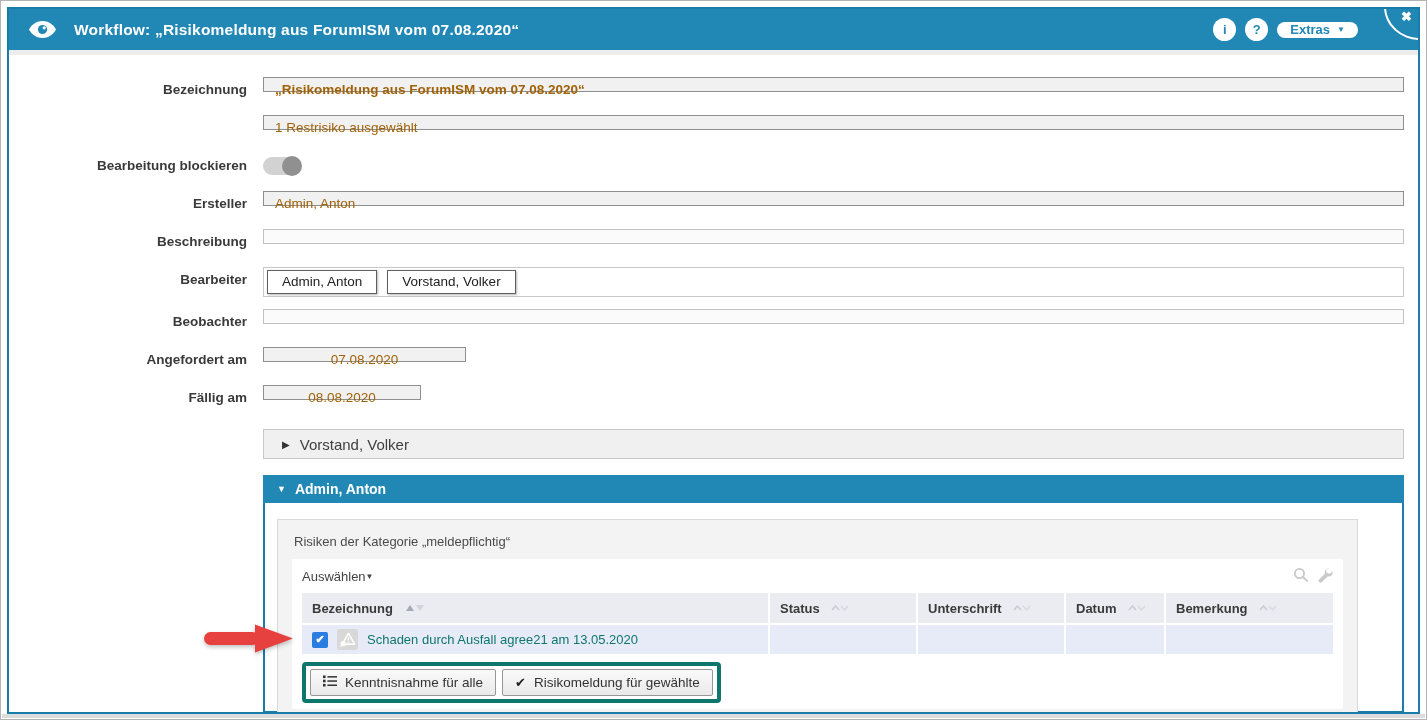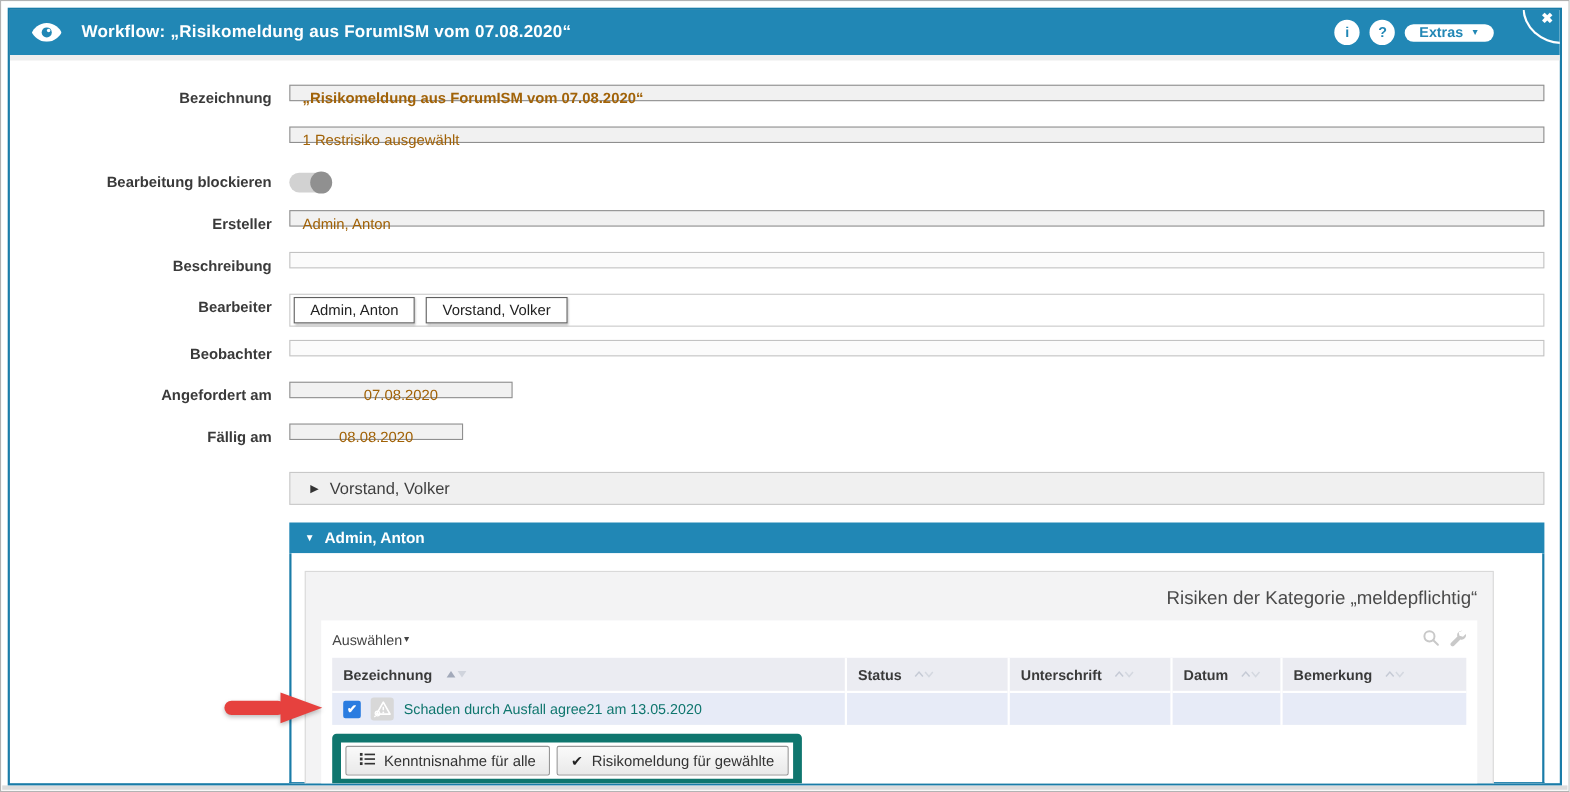--- a/index.html
+++ b/index.html
@@ -49,21 +49,21 @@
   .collapsed-bar .caret { font-size:10px; color:#333; }
 
   .section { margin:16px 14px 0 254px; }
   .section-head { background:#2187b5; height:28px; display:flex; align-items:center; padding-left:14px; gap:9px; cursor:pointer; }
   .section-head .caret { color:#fff; font-size:9px; }
   .section-head .sh-title { color:#fff; font-weight:bold; font-size:14px; }
   .section-body { border:2px solid #1a7ca8; border-top:none; background:#fff; padding:16px 0 0 0; height:210px; position:relative; }
 
   
   .risk-panel { margin:0 44px 0 12px; background:#f3f3f4; border:1px solid #d9d9d9; padding:12px 14px 12px 14px; }
-  .risk-title { color:#4a4a4a; font-size:17px; margin:2px 0 10px 2px;text-align:right; }
+  .risk-title { color:#4a4a4a; font-size:13px; margin:2px 0 10px 2px; }
   .risk-inner { background:#fff; padding:6px 10px 6px 10px; }
   .risk-toolbar { display:flex; align-items:center; height:22px; }
   .select-menu { display:flex; align-items:center; gap:0; color:#444; font-size:13px; cursor:pointer; }
   .select-menu .caret { font-size:8px; }
   .toolbar-icons { margin-left:auto; display:flex; align-items:center; gap:8px; }
 
   table.risk { border-collapse:collapse; width:100%; margin-top:6px; table-layout:fixed; }
   .risk th { background:#ebecf2; font-size:13px; font-weight:bold; color:#3a3a3a; text-align:left;
              padding:7px 10px; border-right:2px solid #fff; cursor:pointer; white-space:nowrap; }
   .risk th:last-child { border-right:none; }
@@ -71,21 +71,21 @@
   .risk td { background:#e7ebf7; height:30px; padding:0 10px; border-right:2px solid #fff; border-top:2px solid #fff; }
   .risk td:last-child { border-right:none; }
   .col-bez { width:auto; } .col-status { width:148px; } .col-unt { width:148px; } .col-datum { width:100px; } .col-bem { width:168px; }
   .row-main { display:flex; align-items:center; gap:9px; position:relative; }
   .checkbox { width:16px; height:16px; background:#2a7ce0; border-radius:2px; color:#fff; font-size:11px; font-weight:bold;
               display:flex; align-items:center; justify-content:center; cursor:pointer; flex:none; }
   .risk-badge { width:21px; height:21px; background:#d8d8d8; border-radius:3px; display:flex; align-items:center; justify-content:center; flex:none; }
   .row-label { font-weight:normal; color:#0f766e; font-size:13px; white-space:nowrap; overflow:hidden; }
 
   .btn-zone { margin-top:8px; }
-  .highlight-box { display:inline-flex; gap:6px; padding:3px 4px; border:8px solid #0f766e; border-radius:4px; }
+  .highlight-box { display:inline-flex; gap:6px; padding:3px 4px; border:4px solid #0f766e; border-radius:4px; }
   .btn { height:27px; padding:0 12px; background:linear-gradient(#fafafa,#e9e9e9); border:1px solid #979797; border-radius:2px;
          display:inline-flex; align-items:center; gap:8px; font-size:13.5px; color:#333; cursor:pointer; font-family:inherit; }
   .btn .check-glyph { font-size:13px; color:#222; }
 
   .annotation-arrow { position:absolute; left:-112px; top:50%; transform:translateY(-50%); filter:drop-shadow(0 2px 2px rgba(0,0,0,.25)); pointer-events:none; }
 </style>
 </head>
 <body>
 
 <div class="page">

